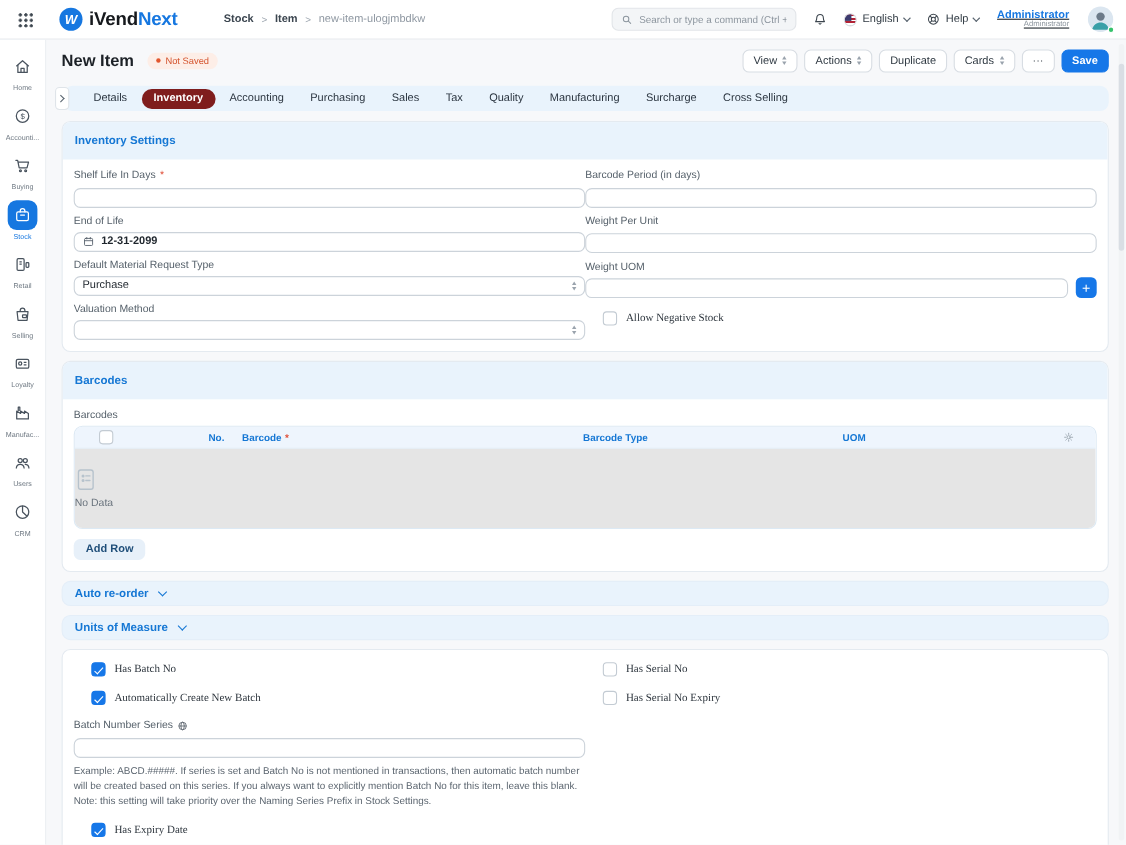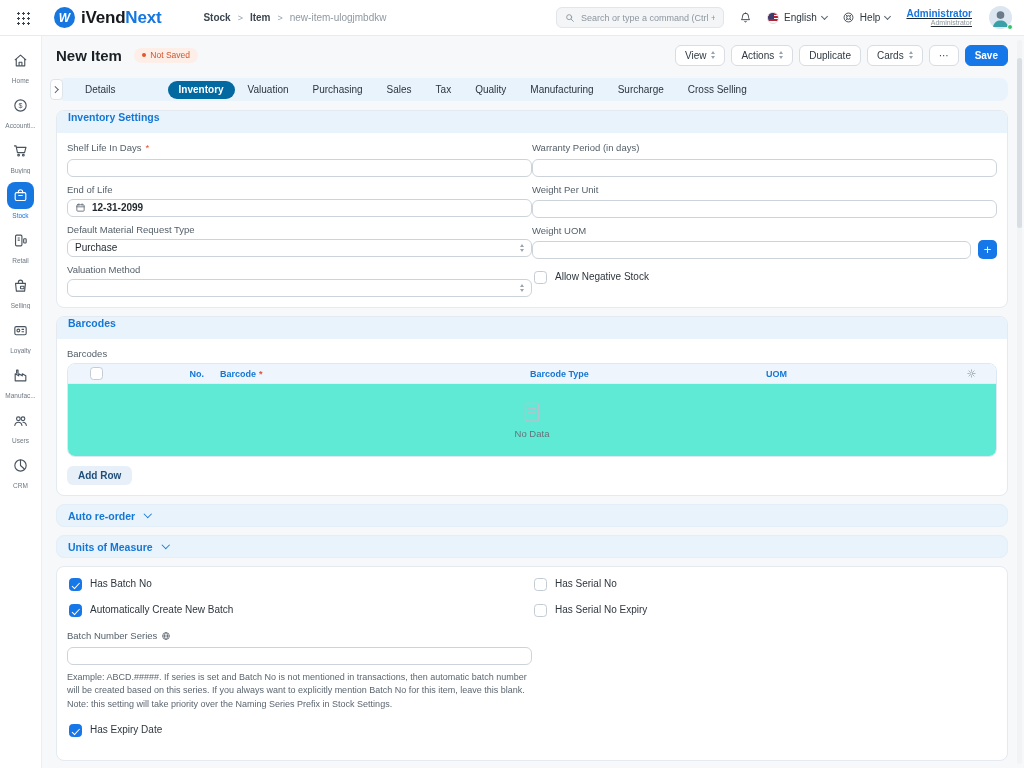--- a/index.html
+++ b/index.html
@@ -51,53 +51,53 @@
   .btn-primary { background:#1677e8; color:#fff; border-color:#1677e8; font-weight:bold; }
   .carets { display:flex; flex-direction:column; gap:2px; }
   .c-up { width:0; height:0; border-left:2.6px solid transparent; border-right:2.6px solid transparent; border-bottom:3.2px solid #9aa3ad; }
   .c-dn { width:0; height:0; border-left:2.6px solid transparent; border-right:2.6px solid transparent; border-top:3.2px solid #9aa3ad; }
 
   
   .tabstrip { position:relative; background:#e9f3fc; border-radius:8px; height:23px; display:flex; align-items:center; gap:2px; padding-left:16px; margin-bottom:9px; margin-left:2px; }
   .notch { position:absolute; left:-8px; top:1px; width:13px; height:21px; background:#fff; border:1px solid #dfe4e9; border-radius:4px; display:flex; align-items:center; justify-content:center; cursor:pointer; }
   .chev-rt { width:4.5px; height:4.5px; border-right:1.4px solid #5a6570; border-top:1.4px solid #5a6570; transform:rotate(45deg); margin-left:-2px; }
   .tab { padding:3.5px 11px; font-size:10px; color:#2b3540; border-radius:11px; cursor:pointer; white-space:nowrap; }
-  .tab.active { background:#0369a1; color:#fff; font-weight:bold;margin-left:39px; }
+  .tab.active { background:#7f1d1d; color:#fff; font-weight:bold; }
 
   
   .card { background:#fff; border:1px solid #e4eaf0; border-radius:8px; margin-bottom:8px; overflow:hidden; }
-  .card-head { background:#e9f3fc; height:22px; padding:0 11px; font-size:10.5px; font-weight:bold; color:#1577d4; display:flex; gap:10px; cursor:pointer; }
+  .card-head { background:#e9f3fc; height:34px; padding:0 11px; font-size:10.5px; font-weight:bold; color:#1577d4; display:flex; align-items:center; gap:10px; cursor:pointer; }
   .bar { background:#e9f3fc; border:1px solid #e4eef8; border-radius:8px; height:23px; padding:0 11px; font-size:10.5px; font-weight:bold; color:#1577d4; display:flex; align-items:center; gap:10px; margin-bottom:8px; cursor:pointer; }
   .chev-b-dn { width:5.5px; height:5.5px; border-right:1.6px solid #1577d4; border-bottom:1.6px solid #1577d4; transform:rotate(45deg); margin-top:-3px; }
   .chev-b-up { width:5.5px; height:5.5px; border-right:1.6px solid #1577d4; border-bottom:1.6px solid #1577d4; transform:rotate(-135deg); margin-top:3px; }
   .card-body { padding:2px 10px 10px; }
   .two-col { display:grid; grid-template-columns:1fr 1fr; }
 
   .flabel { font-size:9.5px; color:#55606a; margin:7px 0 4px; display:flex; align-items:center; gap:4px; }
   .req { color:#e0523c; }
   .tinput { width:100%; height:18px; border:1px solid #ccd3da; border-radius:6px; background:#fff; font-size:10px; padding:0 8px; color:#1f262d; outline:none; font-family:"Liberation Sans", sans-serif; }
   .fake-input { width:100%; height:18px; border:1px solid #ccd3da; border-radius:6px; background:#fff; font-size:10px; padding:0 7px; color:#1f262d; display:flex; align-items:center; gap:6px; cursor:pointer; }
   .fake-input .carets { margin-left:auto; }
   .uom-row { display:flex; align-items:center; gap:7px; }
   .plus-btn { width:19px; height:19px; flex:0 0 19px; background:#1677e8; border:none; border-radius:5px; color:#fff; font-size:13px; line-height:1; display:flex; align-items:center; justify-content:center; cursor:pointer; }
 
-  .cbrow { display:flex; gap:8px; font-size:10px; color:#2e363e; margin:9px 2px 13px; cursor:pointer; }
+  .cbrow { display:flex; align-items:center; gap:8px; font-size:10px; color:#2e363e; margin:9px 16px 13px; cursor:pointer;font-family:Liberation Serif, serif; }
   .cb { width:13px; height:13px; border-radius:3.5px; border:1px solid #c3cbd3; background:#fff; flex:0 0 13px; position:relative; }
   .cb.checked { background:#1677e8; border-color:#1677e8; }
   .cb.checked::after { content:""; position:absolute; left:4.2px; top:1.6px; width:3px; height:6.5px; border:solid #fff; border-width:0 1.7px 1.7px 0; transform:rotate(43deg); }
 
   .help { font-size:9px; color:#5c6670; line-height:1.5; margin-top:6px; }
 
   
   .btable { border:1px solid #dce9f4; border-radius:8px; overflow:hidden; margin-top:2px; }
   .bt-head { display:grid; grid-template-columns:56px 88px 310px 236px 1fr 50px; background:#eef5fd; height:20px; align-items:center; font-size:9px; font-weight:bold; color:#1577d4; border-bottom:1px solid #e3eef8; }
   .bt-head > div { padding:0 8px; display:flex; align-items:center; gap:3px; }
   .bt-col-no { justify-content:flex-end; }
   .bt-col-sel, .bt-col-gear { justify-content:center; }
-  .bt-body { height:72px; display:flex; flex-direction:column; align-items:center; justify-content:center; gap:5px; background:#5eead4; }
+  .bt-body { height:72px; display:flex; flex-direction:column; justify-content:center; gap:5px; background:#e5e5e5; }
   .nodata-txt { font-size:9.5px; color:#68727c; }
   .addrow { margin-top:9px; display:inline-block; background:#e7f0f9; color:#1f4e79; font-size:10px; font-weight:bold; border:none; border-radius:6px; padding:4px 11px; cursor:pointer; font-family:"Liberation Sans", sans-serif; }
 
   
   .scroll-track { position:absolute; top:40px; right:2px; bottom:4px; width:5px; background:#f1f3f5; border-radius:3px; }
   .scroll-thumb { position:absolute; top:58px; right:2px; width:5px; height:170px; background:#d9dee4; border-radius:3px; cursor:pointer; }
 
   svg { display:block; }
 </style>
 </head>
@@ -306,21 +306,21 @@
         </button>
     </div>
   </div>
 
   <div class="tabstrip">
     <span class="notch">
         <i class="chev-rt"></i>
       </span>
     <span class="tab">Details</span>
     <span class="tab active">Inventory</span>
-    <span class="tab">Valuation</span>
+    <span class="tab">Accounting</span>
     <span class="tab">Purchasing</span>
     <span class="tab">Sales</span>
     <span class="tab">Tax</span>
     <span class="tab">Quality</span>
     <span class="tab">Manufacturing</span>
     <span class="tab">Surcharge</span>
     <span class="tab">Cross Selling</span>
   </div>
 
   <section class="card">
@@ -372,21 +372,21 @@
               <span class="carets">
                   <i class="c-up"></i>
                   <i class="c-dn"></i>
                 </span>
             </div>
           </div>
         </div>
         <div>
           <div class="field">
             <div class="flabel">
-                <span>Warranty Period (in days)</span>
+                <span>Barcode Period (in days)</span>
               </div>
             <input class="tinput" value="" style="">
           </div>
           <div class="field">
             <div class="flabel">
                 <span>Weight Per Unit</span>
               </div>
             <input class="tinput" value="" style="">
           </div>
           <div class="field">

